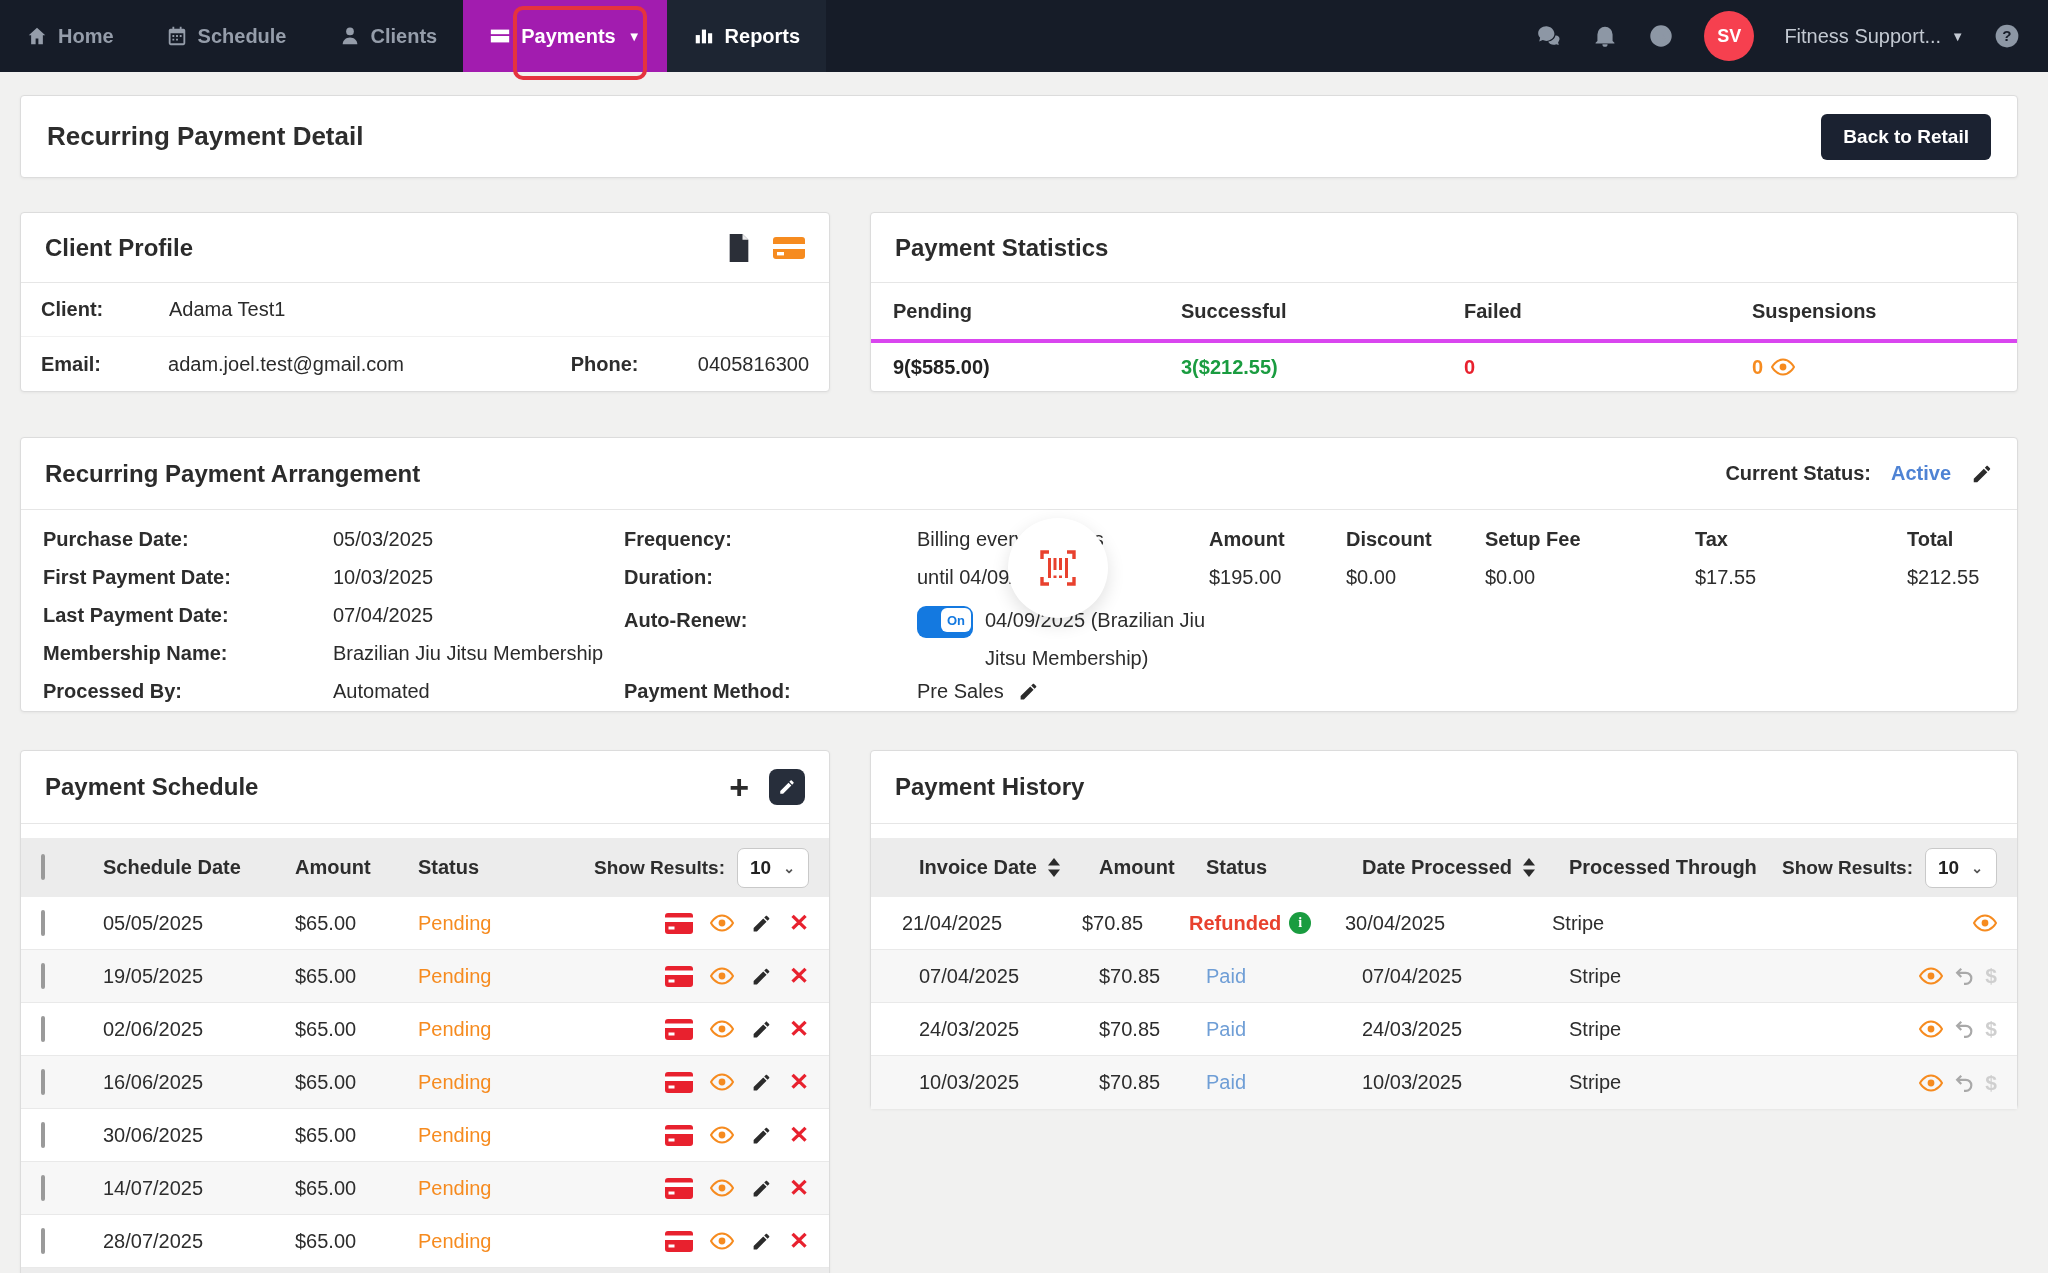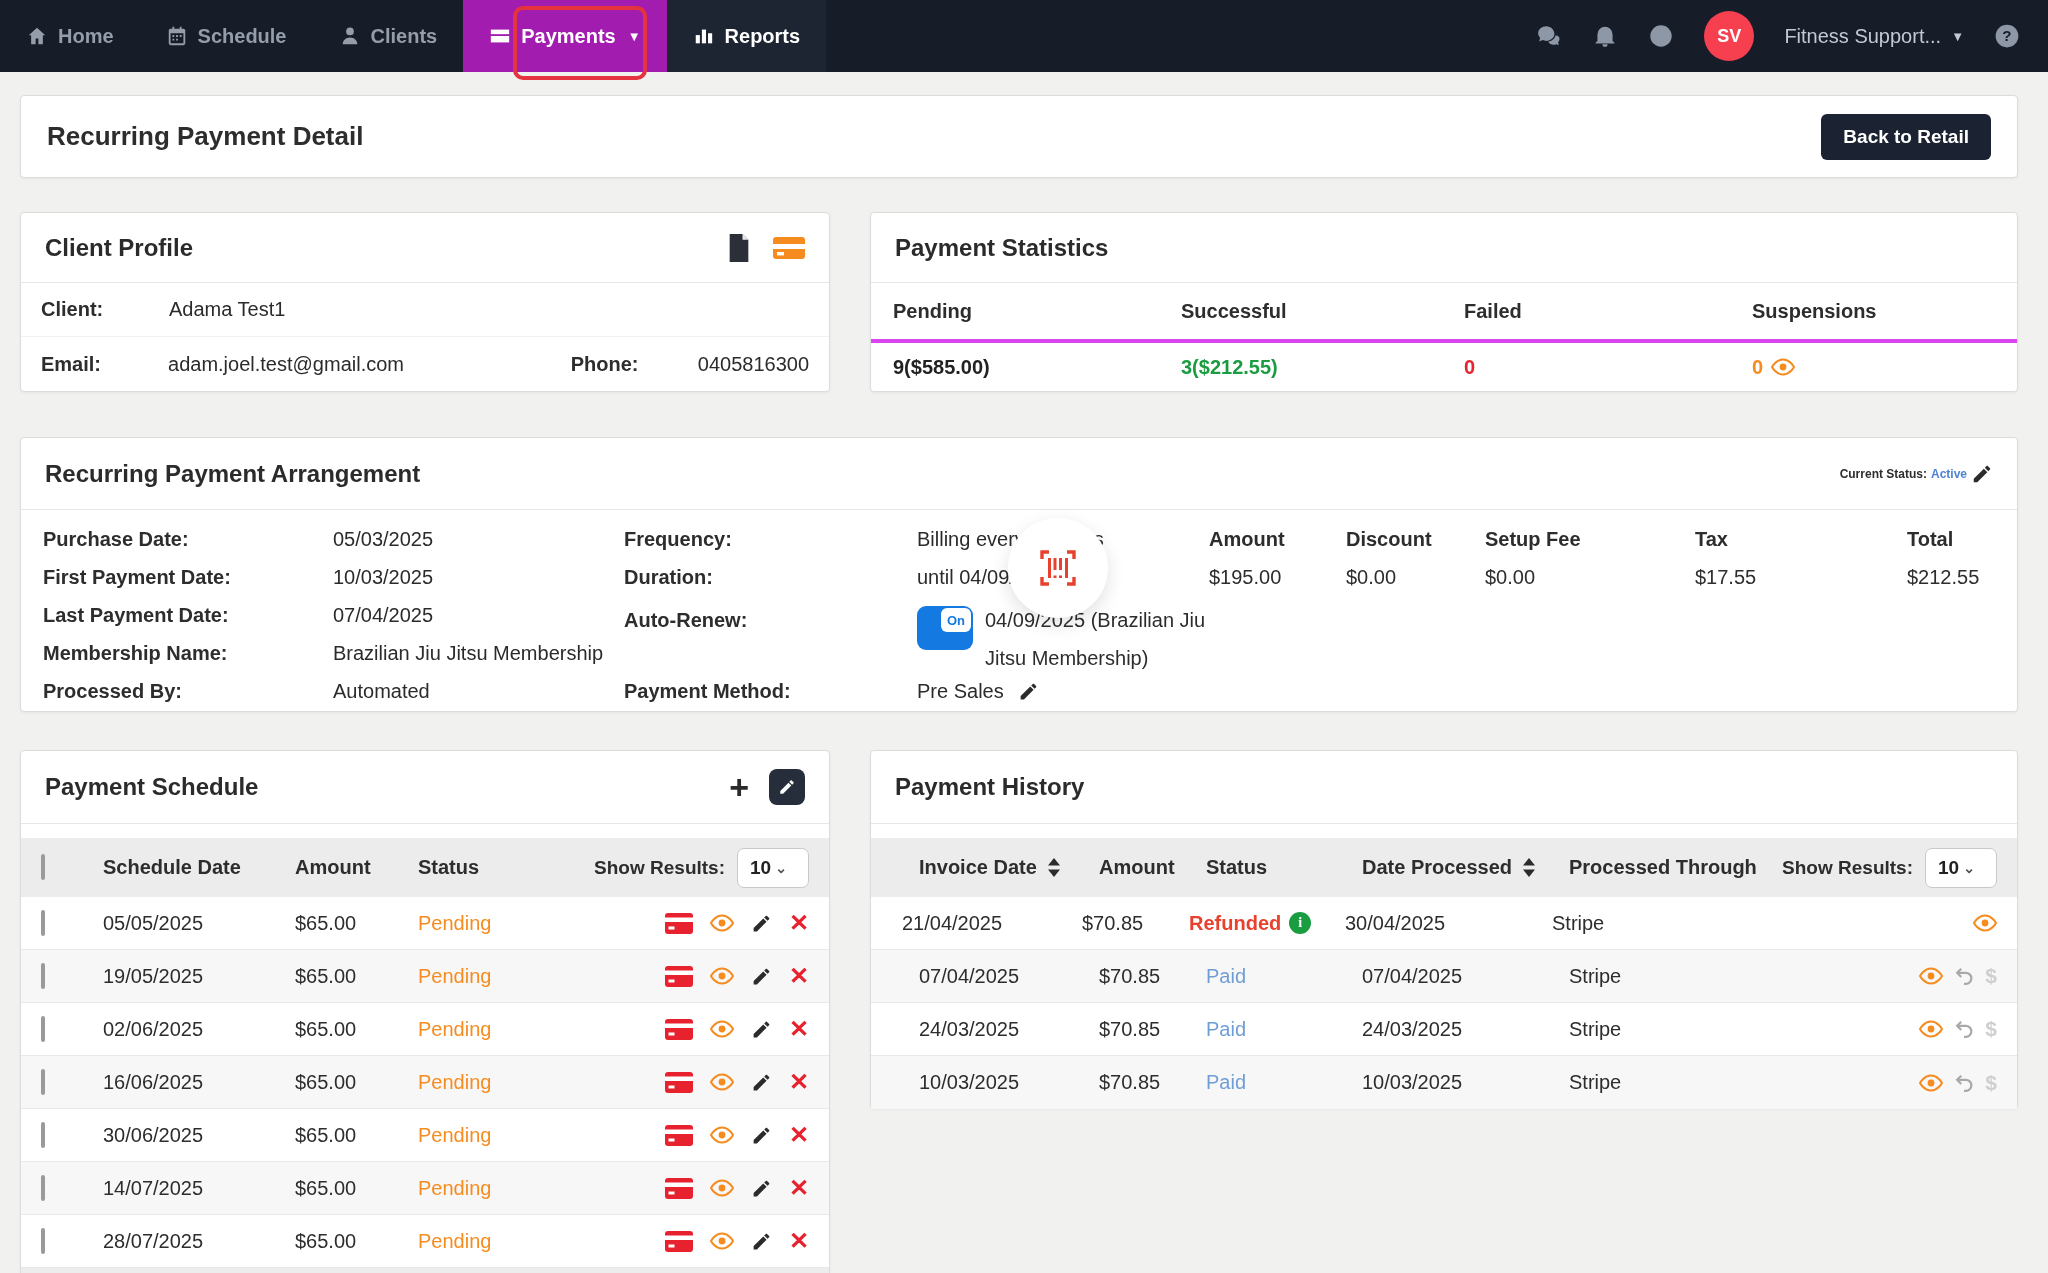--- a/index.html
+++ b/index.html
@@ -85,33 +85,33 @@
   .stat-head { font-size:20px; font-weight:bold; }
   .stat-val { font-size:20px; font-weight:bold; display:flex; align-items:center; gap:8px; }
   .stat-val.pending { color:#222; }
   .stat-val.success { color:#1a9c40; }
   .stat-val.failed  { color:#e8212e; }
   .stat-val.susp    { color:#f68b1f; }
 
   
   #arrangement-card { left:20px; top:437px; width:1998px; height:275px; }
   #arrangement-card .card-header { height:72px; }
-  #current-status { display:flex; align-items:center; gap:4px; font-size:12px; font-weight:bold; }
+  #current-status { display:flex; align-items:center; gap:20px; font-size:20px; font-weight:bold; }
   #current-status .status-active { color:#4f83d4; }
   .arr-body { position:relative; height:202px; }
   .arr-row { display:flex; align-items:center; height:38px; }
   .arr-label { font-weight:bold; font-size:20px; }
   .arr-value { font-size:20px; color:#2b2b2b; }
   #arr-left { position:absolute; left:22px; top:10px; }
   #arr-left .arr-label { width:290px; }
   #arr-mid { position:absolute; left:603px; top:10px; width:560px; }
   #arr-mid .arr-label { width:293px; flex:none; }
   .autorenew-wrap { display:flex; align-items:flex-start; gap:12px; }
   .autorenew-text { font-size:20px; width:260px; line-height:38px; }
-  .toggle { position:relative; width:56px; height:44px; background:#1479e0; border-radius:9px; margin-top:5px; cursor:pointer; flex:none; }
+  .toggle { position:relative; width:56px; height:32px; background:#1479e0; border-radius:9px; margin-top:5px; cursor:pointer; flex:none; }
   .toggle-knob {
     position:absolute; right:2px; top:2px; width:30px; height:24px;
     background:#fff; border-radius:6px; display:flex; align-items:center; justify-content:center;
     color:#1479e0; font-size:13px; font-weight:bold;
   }
   #arr-pricing { position:absolute; left:1188px; top:10px; display:grid;
     grid-template-columns:137px 139px 210px 212px auto; }
   #arr-pricing > div { height:38px; display:flex; align-items:center; }
   .price-head { font-weight:bold; font-size:20px; }
   .price-val { font-size:20px; }
@@ -133,21 +133,21 @@
     background:#ececec; display:flex; align-items:center;
     height:59px; padding:10px 20px; font-weight:bold; font-size:20px;
   }
   .trow { display:flex; align-items:center; height:53px; padding:0 20px;
     border-bottom:1px solid #e9e9e9; font-size:20px; }
   .trow.alt { background:#f7f7f7; }
   .show-results { margin-left:auto; display:flex; align-items:center; gap:12px; }
   .show-results-label { font-weight:bold; font-size:19px; }
   .select-box {
     background:#fff; border:1px solid #c9c9c9; border-radius:7px;
-    height:40px; min-width:72px; padding:0 12px; display:flex; align-items:center; gap:4px;
+    height:40px; min-width:72px; padding:0 12px; display:flex; align-items:center; gap:12px;
     font-size:19px; cursor:pointer; color:#222;
   }
   .select-chevron { font-size:14px; color:#555; }
 
   
   .s-check { width:62px; }
   .s-date { width:192px; }
   .s-amt { width:123px; }
   .s-status { flex:1; }
   .s-actions { display:flex; align-items:center; gap:17px; }

